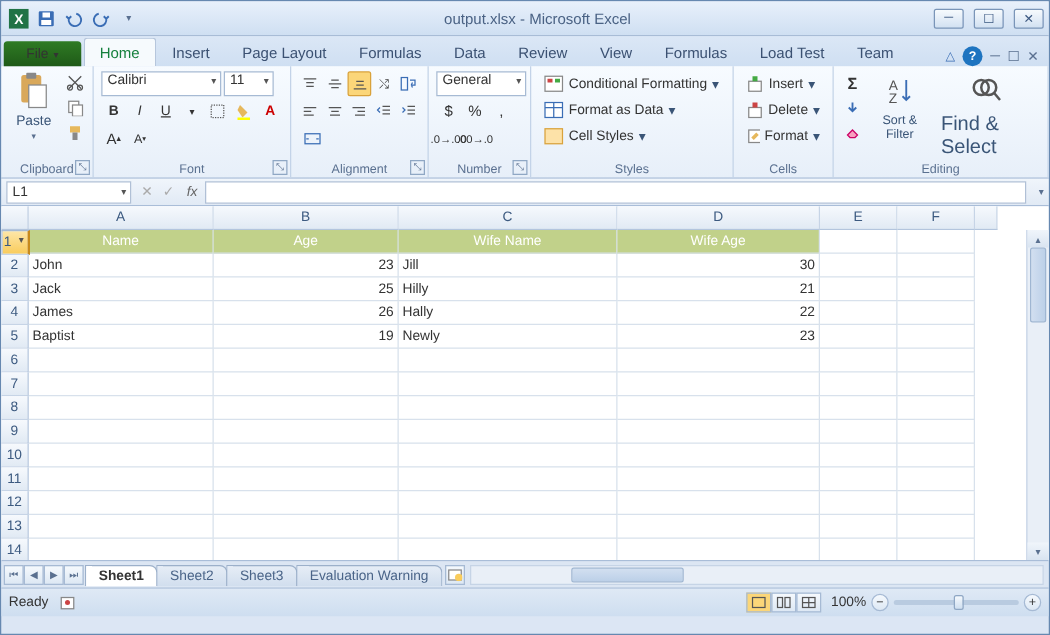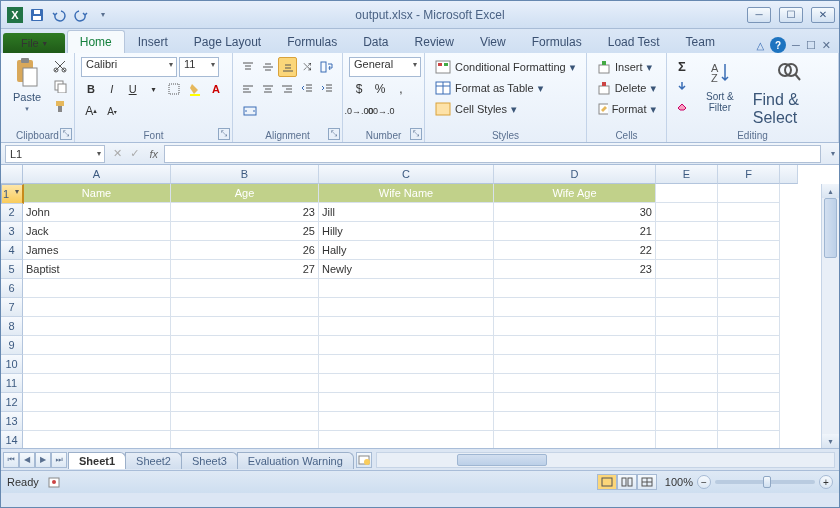--- a/index.html
+++ b/index.html
@@ -324,21 +324,21 @@
     <div class="minicol" style="height:66px;gap:1px">
       <div class="stylebtn"><svg width="16" height="14">
             <rect x="1" y="1" width="14" height="12" fill="#fff" stroke="#888"></rect>
             <rect x="3" y="3" width="4" height="3" fill="#c44"></rect>
             <rect x="9" y="3" width="4" height="3" fill="#4a4"></rect>
           </svg><span>Conditional Formatting</span> ▾</div>
       <div class="stylebtn"><svg width="16" height="14">
             <rect x="1" y="1" width="14" height="12" fill="#fff" stroke="#3a6db5"></rect>
             <line x1="1" y1="5" x2="15" y2="5" stroke="#3a6db5"></line>
             <line x1="8" y1="1" x2="8" y2="13" stroke="#3a6db5"></line>
-          </svg><span>Format as Table</span> ▾</div>
+          </svg><span>Format as Data</span> ▾</div>
       <div class="stylebtn"><svg width="16" height="14">
             <rect x="1" y="1" width="14" height="12" fill="#fde2a8" stroke="#d9a23b"></rect>
           </svg><span>Cell Styles</span> ▾</div>
     </div>
     <div class="group-label">Styles</div>
   </div>
 
   <div class="group" style="width:80px">
     <div class="minicol" style="height:66px;gap:1px">
       <div class="cellbtn"><svg width="14" height="14">
@@ -444,21 +444,21 @@
       <div class="rowhdr">4</div>
       <div class="cell">James</div>
       <div class="cell r">26</div>
       <div class="cell">Hally</div>
       <div class="cell r">22</div>
       <div class="cell"></div>
       <div class="cell"></div>
       <div></div>
       <div class="rowhdr">5</div>
       <div class="cell">Baptist</div>
-      <div class="cell r">27</div>
+      <div class="cell r">19</div>
       <div class="cell">Newly</div>
       <div class="cell r">23</div>
       <div class="cell"></div>
       <div class="cell"></div>
       <div></div>
       <div class="rowhdr">6</div>
       <div class="cell"></div>
       <div class="cell r"></div>
       <div class="cell"></div>
       <div class="cell r"></div>

